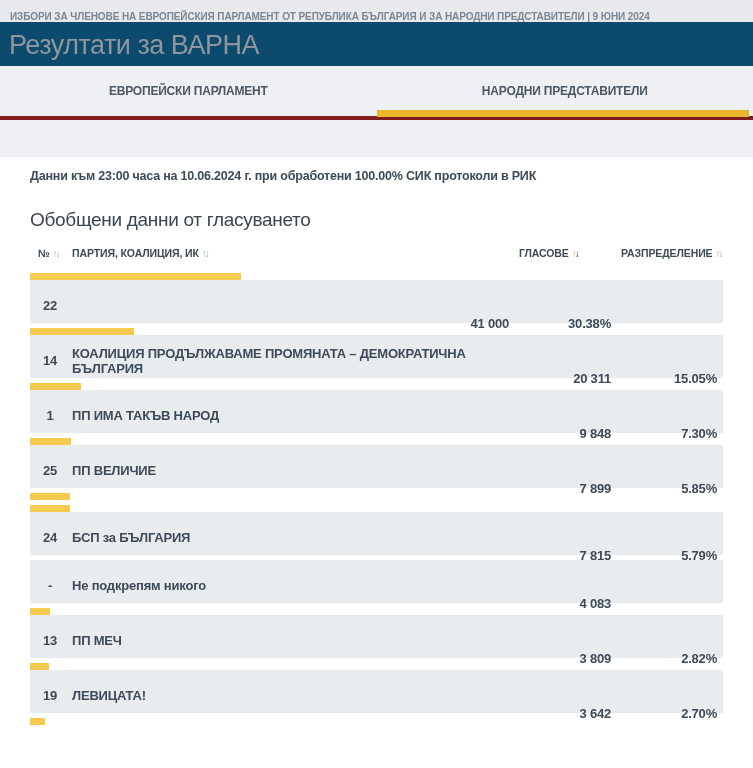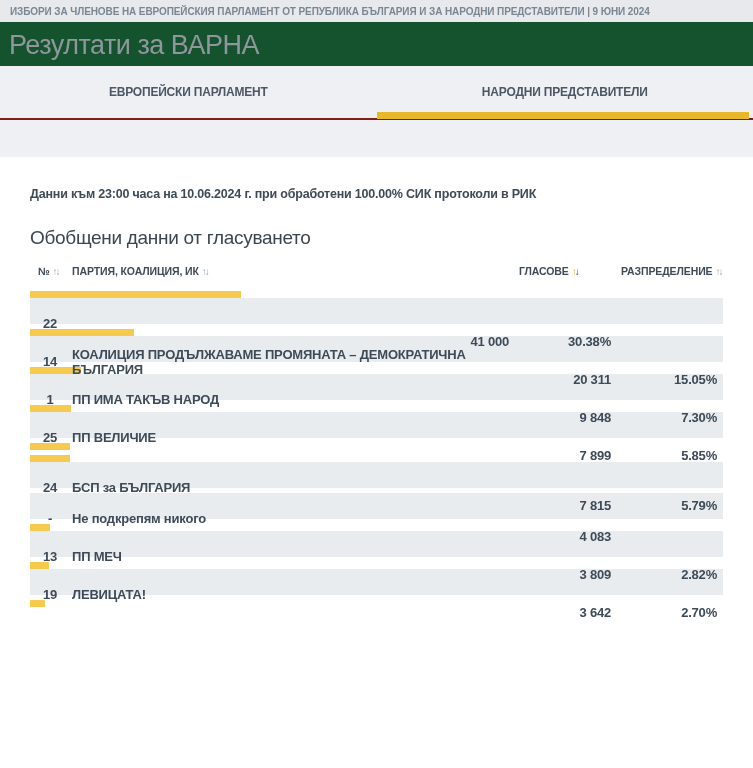--- a/index.html
+++ b/index.html
@@ -8,50 +8,50 @@
     font-family: "Liberation Sans", sans-serif;
     background: #ffffff;
     color: #3e4a56;
   }
 
   
   .top-strip {
     height: 22px;
     background: #e7e9ec;
     display: flex;
-    align-items: center;
+    align-items: flex-end;
     padding-left: 10px;
   }
   .tagline {
     font-size: 10px;
     font-weight: 700;
     letter-spacing: -0.1px;
     color: #7b8693;
     white-space: nowrap;
   }
   .title-wrap {
-    background: #14532d;
+    background: #0c4a6e;
     padding: 4px 26px 0 9px;
     height: 44px;
   }
   .page-title {
     font-size: 27px;
     font-weight: 400;
     letter-spacing: -0.5px;
     color: #8f969e;
     line-height: 38px;
   }
 
   
   .tabs {
     background: #eef0f3;
     height: 54px;
     display: flex;
     position: relative;
-    border-bottom: 2px solid #7f1d1d;
+    border-bottom: 4px solid #7f1d1d;
   }
   .tab {
     flex: 1;
     display: flex;
     align-items: center;
     justify-content: center;
     font-size: 12px;
     font-weight: 700;
     letter-spacing: -0.2px;
     color: #4b5764;
@@ -68,21 +68,21 @@
     background: #e9b72a;
   }
   .band {
     height: 37px;
     background: #eef0f3;
   }
 
   
   .main {
     background: #ffffff;
-    padding: 30px 30px 0 30px;
+    padding: 12px 30px 0 30px;
   }
   .status-line {
     font-size: 12.5px;
     font-weight: 700;
     letter-spacing: -0.2px;
     color: #3e4a56;
     margin-bottom: 26px;
   }
   .section-title {
     font-size: 19px;
@@ -113,21 +113,21 @@
   .sort .up, .sort .down { color: #9ba3ac; }
   .th--active-sort .sort .up { color: #f0ad1f; }
   .th--active-sort .sort .down { color: #38424d; }
 
   .item { margin-bottom: 5px; }
   .bar {
     height: 7px;
     background: #f5ca4e;
   }
   .row {
-    height: 26px;
+    height: 43px;
     background: #e9ecef;
     align-items: center;
     font-size: 13px;
     font-weight: 700;
     letter-spacing: -0.2px;
     color: #3d4a57;
   }
   .cell-num { text-align: center; }
   .cell-votes, .cell-pct { text-align: right; margin-top: 36px; }
   .partial-bar { margin-top: 0; }

